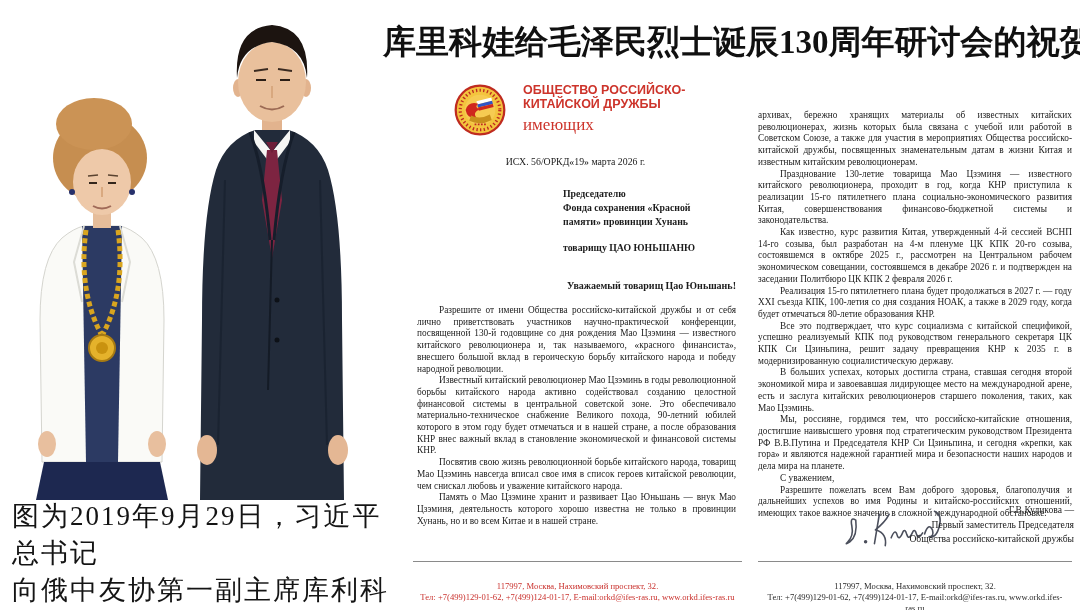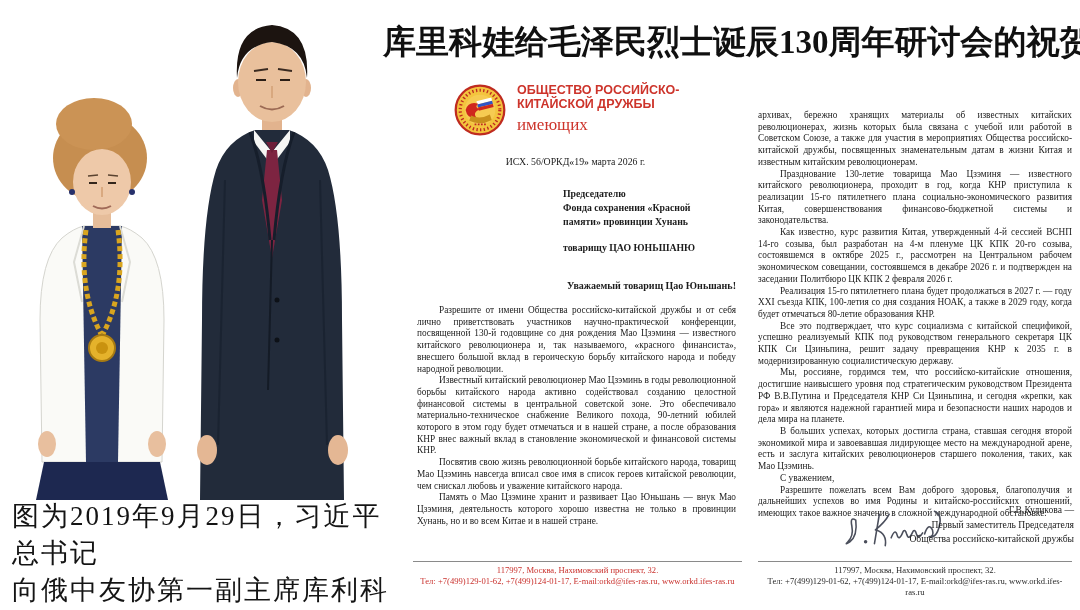--- a/index.html
+++ b/index.html
@@ -21,21 +21,21 @@
     position:absolute; left:383px; top:20px; width:697px;
     font-size:33px; font-weight:bold; color:#101010;
     text-align:center; white-space:nowrap;
   }
 
   
   .page { position:absolute; top:72px; height:538px; background:#fff; }
   .page1 { left:405px; width:345px; }
   .page2 { left:750px; width:330px; }
 
-  .letterhead { position:absolute; left:48px; top:11px; display:flex; gap:10px; }
+  .letterhead { position:absolute; left:48px; top:11px; display:flex; gap:16px; }
   .logo { width:54px; height:54px; flex:0 0 auto; }
   .org-ru {
     color:#cd342b; font-weight:bold; font-size:12.5px; line-height:14px;
     font-family:"Liberation Sans","DejaVu Sans",sans-serif;
   }
   .org-cn { color:#cd342b; font-size:17px; line-height:20px; margin-top:4px; }
 
   .refrow {
     position:absolute; left:12px; right:16px; top:84px;
     display:flex; justify-content:center; font-size:9.8px;
@@ -60,21 +60,21 @@
   .page2 .bodycol .para:first-child { text-indent:0; }
 
   .sig-scribble { position:absolute; left:92px; top:430px; width:118px; height:50px; }
   .sigblock {
     position:absolute; right:6px; top:431px; text-align:right;
     font-size:9.6px; line-height:14.5px; color:#1b1b1b;
   }
 
   .pfooter {
     position:absolute; left:8px; right:8px; top:489px; text-align:center;
-    font-size:8.6px; line-height:11px; border-top:1px solid #8a8a8a; padding-top:3px;
+    font-size:8.6px; line-height:11px; border-top:1px solid #8a8a8a; padding-top:19px;
   }
   .pfooter.red   { color:#c9302c; }
   .pfooter.black { color:#2a2a2a; }
 </style>
 </head>
 <body>
 
 <div class="canvas">
 
   <div class="photo">
@@ -190,22 +190,22 @@
     </div>
   </div>
 
   <div class="page page2">
     <div class="bodycol">
         <p class="para">архивах, бережно хранящих материалы об известных китайских революционерах, жизнь которых была связана с учебой или работой в Советском Союзе, а также для участия в мероприятиях Общества российско-китайской дружбы, посвященных знаменательным датам в жизни Китая и известным китайским революционерам.</p>
         <p class="para">Празднование 130-летие товарища Мао Цзэминя — известного китайского революционера, проходит в год, когда КНР приступила к реализации 15-го пятилетнего плана социально-экономического развития Китая, совершенствования финансово-бюджетной системы и законодательства.</p>
         <p class="para">Как известно, курс развития Китая, утвержденный 4-й сессией ВСНП 14-го созыва, был разработан на 4-м пленуме ЦК КПК 20-го созыва, состоявшемся в октябре 2025 г., рассмотрен на Центральном рабочем экономическом совещании, состоявшемся в декабре 2026 г. и подтвержден на заседании Политбюро ЦК КПК 2 февраля 2026 г.</p>
         <p class="para">Реализация 15-го пятилетнего плана будет продолжаться в 2027 г. — году XXI съезда КПК, 100-летия со дня создания НОАК, а также в 2029 году, когда будет отмечаться 80-летие образования КНР.</p>
         <p class="para">Все это подтверждает, что курс социализма с китайской спецификой, успешно реализуемый КПК под руководством генерального секретаря ЦК КПК Си Цзиньпина, решит задачу превращения КНР к 2035 г. в модернизированную социалистическую державу.</p>
+        <p class="para">В больших успехах, которых достигла страна, ставшая сегодня второй экономикой мира и завоевавшая лидирующее место на международной арене, есть и заслуга китайских революционеров старшего поколения, таких, как Мао Цзэминь.</p>
         <p class="para">Мы, россияне, гордимся тем, что российско-китайские отношения, достигшие наивысшего уровня под стратегическим руководством Президента РФ В.В.Путина и Председателя КНР Си Цзиньпина, и сегодня «крепки, как гора» и являются надежной гарантией мира и безопасности наших народов и дела мира на планете.</p>
-        <p class="para">В больших успехах, которых достигла страна, ставшая сегодня второй экономикой мира и завоевавшая лидирующее место на международной арене, есть и заслуга китайских революционеров старшего поколения, таких, как Мао Цзэминь.</p>
         <p class="para">С уважением,</p>
         <p class="para">Разрешите пожелать всем Вам доброго здоровья, благополучия и дальнейших успехов во имя Родины и китайско-российских отношений, имеющих такое важное значение в сложной международной обстановке.</p>
       </div>
 
     <svg class="sig-scribble" viewBox="0 0 120 50">
       <g stroke="#4b4f5c" stroke-width="1.6" fill="none" stroke-linecap="round">
         <path d="M14 18 Q8 14 10 24 Q12 34 6 40 Q2 44 8 40 Q16 34 14 18 Z"></path>
         <circle cx="24" cy="40" r="1" fill="#4b4f5c"></circle>
         <path d="M38 12 L33 42"></path>
         <path d="M34 28 Q44 20 48 12"></path>

